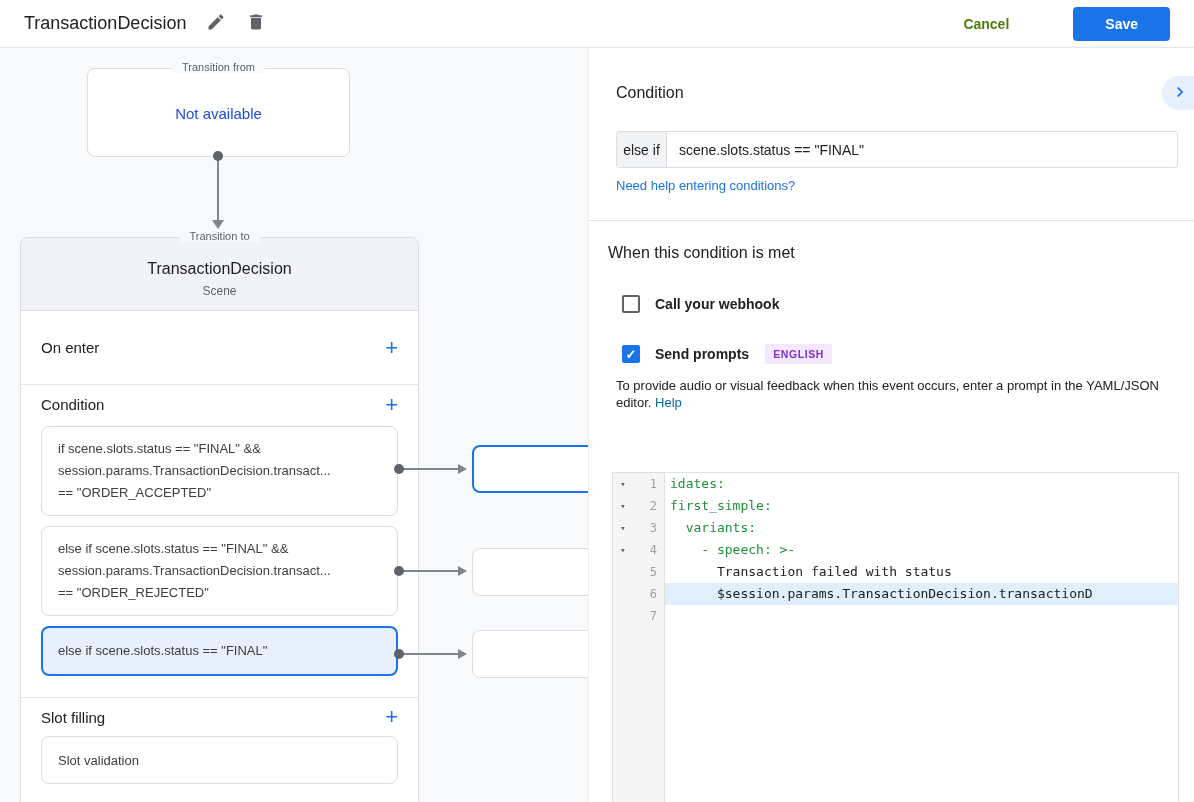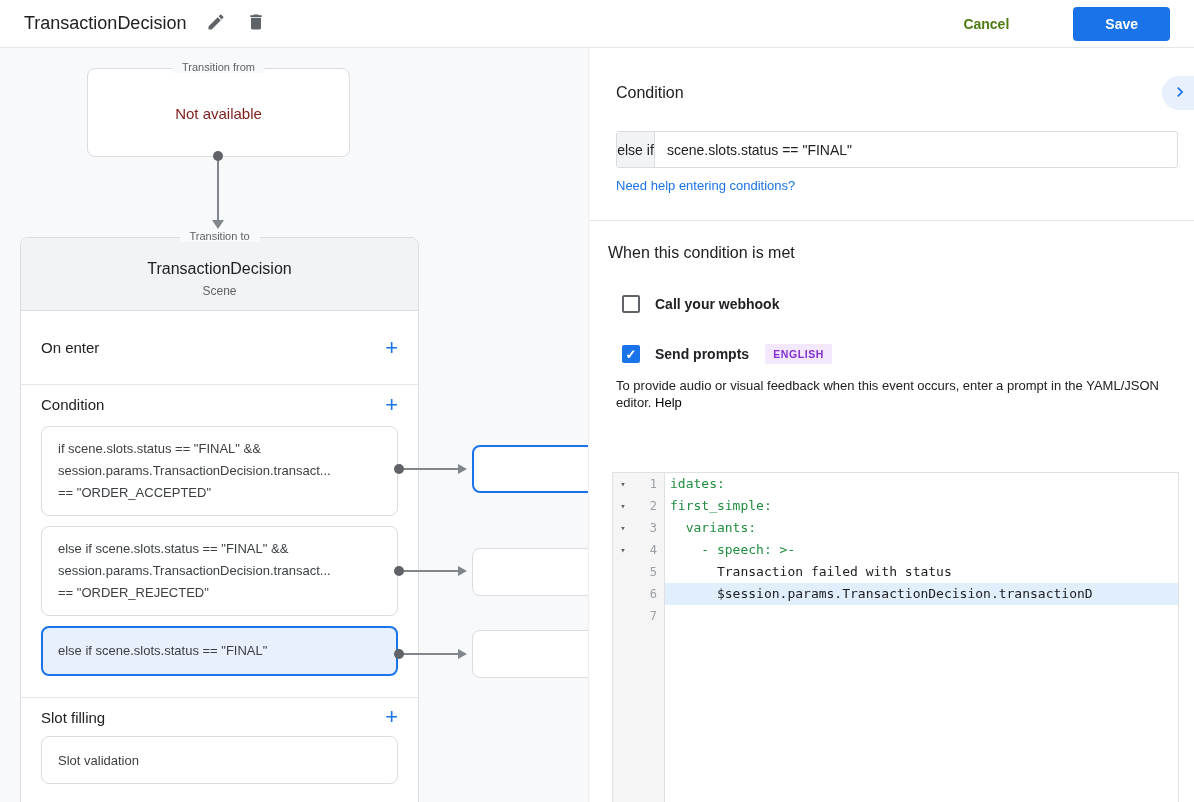--- a/index.html
+++ b/index.html
@@ -17,21 +17,21 @@
     font-family:"Liberation Sans",sans-serif; cursor:pointer; margin-right:64px; }
   .save-btn { background:#1a73e8; color:#fff; border:none; border-radius:4px; font-size:14px;
     font-weight:600; font-family:"Liberation Sans",sans-serif; padding:9px 32px; cursor:pointer; }
 
   
   .canvas { position:absolute; left:0; top:48px; width:588px; height:754px; background:#f8f9fa; overflow:hidden; }
   .node-legend { position:absolute; top:-8px; left:50%; transform:translateX(-50%);
     background:#f8f9fa; padding:0 10px; font-size:11px; color:#5f6368; white-space:nowrap; }
   .from-box { position:absolute; left:87px; top:20px; width:263px; height:89px; background:#fff;
     border:1px solid #dadce0; border-radius:8px; }
-  .from-box .node-value { position:absolute; top:36px; width:100%; text-align:center; font-size:15px; color:#7f1d1d; }
+  .from-box .node-value { position:absolute; top:36px; width:100%; text-align:center; font-size:15px; color:#1d4ed8; }
 
   .dot { position:absolute; width:10px; height:10px; border-radius:50%; background:#5f6368; z-index:3; }
   .vline { position:absolute; width:2px; background:#80868b; }
   .varrowhead { position:absolute; width:0; height:0; border-left:6px solid transparent;
     border-right:6px solid transparent; border-top:9px solid #80868b; }
   .hline { position:absolute; height:2px; background:#80868b; }
   .harrowhead { position:absolute; width:0; height:0; border-top:5px solid transparent;
     border-bottom:5px solid transparent; border-left:9px solid #80868b; }
 
   .to-card { position:absolute; left:20px; top:189px; width:399px; height:575px; background:#fff;
@@ -62,41 +62,41 @@
   
   .panel { position:absolute; left:588px; top:48px; width:606px; height:754px; background:#fff;
     border-left:1px solid #eceef0; z-index:10; }
   .panel-title { position:absolute; left:27px; top:36px; font-size:16px; color:#202124; }
   .collapse-btn { position:absolute; right:0; top:28px; width:32px; height:34px; background:#e8f0fe;
     border:none; border-radius:17px 0 0 17px; cursor:pointer; display:flex; align-items:center; padding-left:8px; }
   .collapse-btn svg { width:20px; height:20px; fill:#1a73e8; }
 
   .cond-input { position:absolute; left:27px; top:83px; width:562px; height:37px;
     border:1px solid #dadce0; border-radius:3px; display:flex; align-items:stretch; background:#fff; }
-  .cond-input-prefix { width:38px; background:#f1f3f4; border-right:1px solid #dadce0;
+  .cond-input-prefix { width:50px; background:#f1f3f4; border-right:1px solid #dadce0;
     display:flex; align-items:center; justify-content:center; font-size:14px; color:#202124; }
   .cond-input-value { flex:1; border:none; outline:none; padding:0 12px; font-size:14px;
     color:#202124; font-family:"Liberation Sans",sans-serif; background:transparent; }
   .help-link { position:absolute; left:27px; top:130px; font-size:13px; color:#1a73e8;
     text-decoration:none; cursor:pointer; }
   .panel-divider { position:absolute; left:0; top:172px; width:100%; border-top:1px solid #e4e6e8; }
   .panel-heading2 { position:absolute; left:19px; top:196px; font-size:16px; color:#202124; }
 
   .check-row { position:absolute; left:33px; display:flex; align-items:center; }
   .checkbox { width:18px; height:18px; border:2px solid #5f6368; border-radius:2px; background:#fff;
     cursor:pointer; flex:none; }
   .checkbox.checked { background:#1a73e8; border-color:#1a73e8; color:#fff; display:flex;
     align-items:center; justify-content:center; font-size:13px; font-weight:bold; }
   .check-label { margin-left:15px; font-size:14px; font-weight:600; color:#202124; }
   .lang-badge { margin-left:16px; background:#f3e8fd; color:#8430ce; font-size:10.5px; font-weight:700;
     letter-spacing:0.6px; padding:4px 8px; border-radius:2px; }
 
   .panel-desc { position:absolute; left:27px; top:329px; width:556px; font-size:13px;
     line-height:17px; color:#202124; }
-  .inline-link { color:#000000; text-decoration:none; cursor:pointer; }
+  .inline-link { color:#0369a1; text-decoration:none; cursor:pointer; }
 
   .tabs { position:absolute; left:24px; top:381px; display:flex; }
   .tab { width:120px; height:32px; display:flex; align-items:center; justify-content:center;
     font-size:13px; font-weight:600; color:#5f6368; background:none; border:none; cursor:pointer;
     font-family:"Liberation Sans",sans-serif; }
   .tab.active { background:#e8f0fe; color:#1a73e8; }
 
   .editor { position:absolute; left:23px; top:424px; width:567px; bottom:0;
     border:1px solid #e0e0e0; border-bottom:none; background:#fff; overflow:hidden;
     font-family:"DejaVu Sans Mono", monospace; font-size:13px; cursor:text; }

